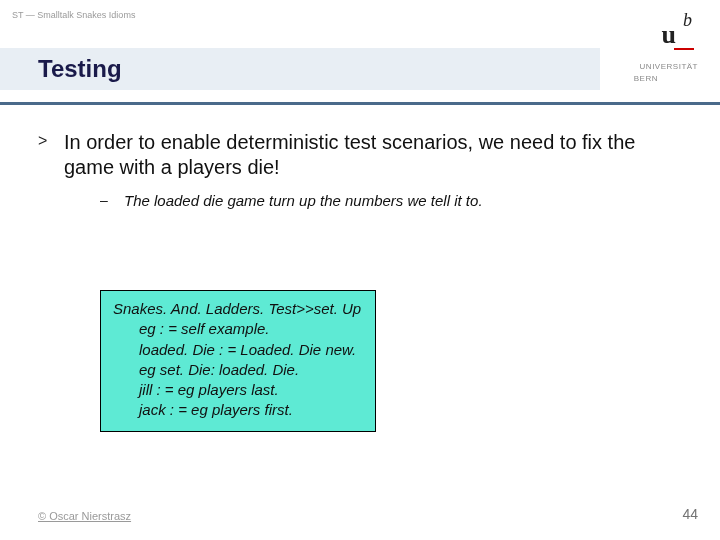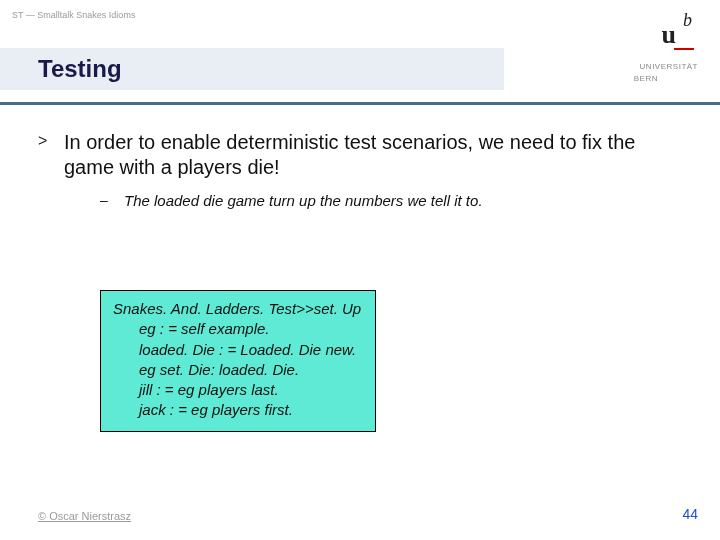--- a/index.html
+++ b/index.html
@@ -65,21 +65,21 @@
     top: 74px;
     right: 62px;
     font-size: 8px;
     letter-spacing: 0.5px;
     color: #8a8a8a;
   }
   .title-band {
     position: absolute;
     top: 48px;
     left: 0;
-    width: 504px;
+    width: 600px;
     height: 42px;
     background: #e8eef4;
     display: flex;
     align-items: center;
     padding-left: 38px;
   }
   .title-text {
     font-size: 24px;
     font-weight: bold;
     color: #1a1a4a;
@@ -153,21 +153,21 @@
     left: 38px;
     font-size: 11px;
     color: #9a9a9a;
     text-decoration: underline;
   }
   .footer-right {
     position: absolute;
     bottom: 18px;
     right: 22px;
     font-size: 14px;
-    color: #1d4ed8;
+    color: #737373;
     margin-left: 39px;
   }
 </style>
 </head>
 <body>
 
 <div class="header-label">ST — Smalltalk Snakes Idioms</div>
 
 <div class="logo-area">
   <div class="logo-b">b</div>

